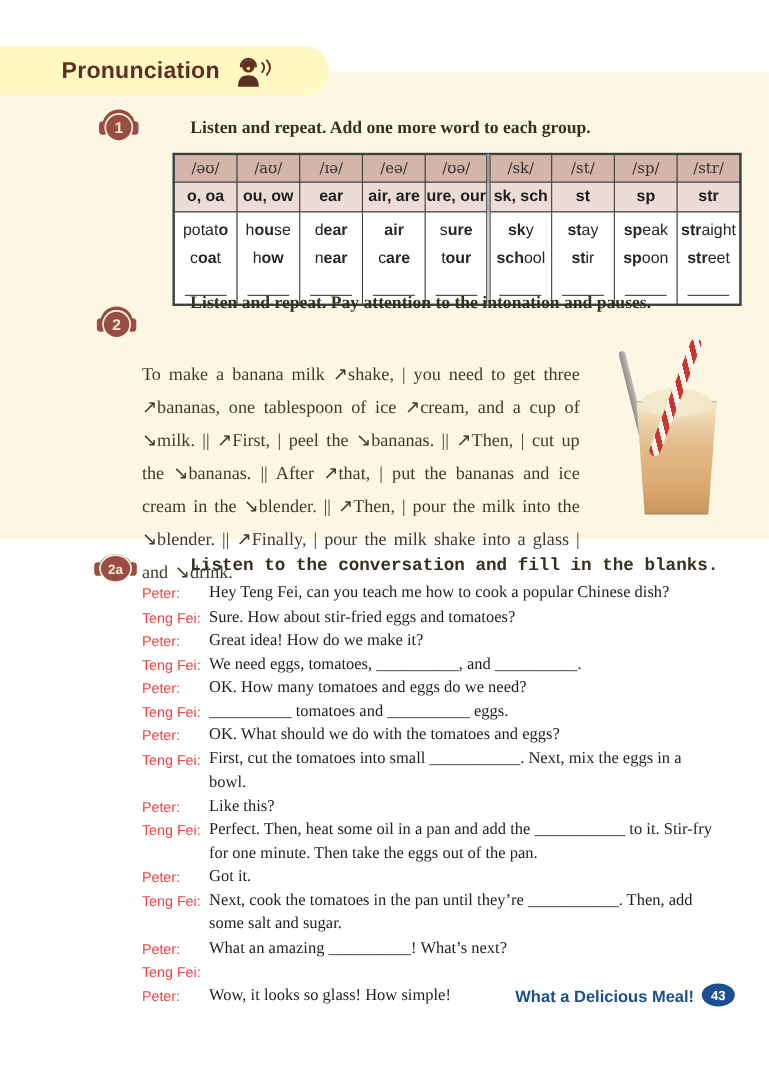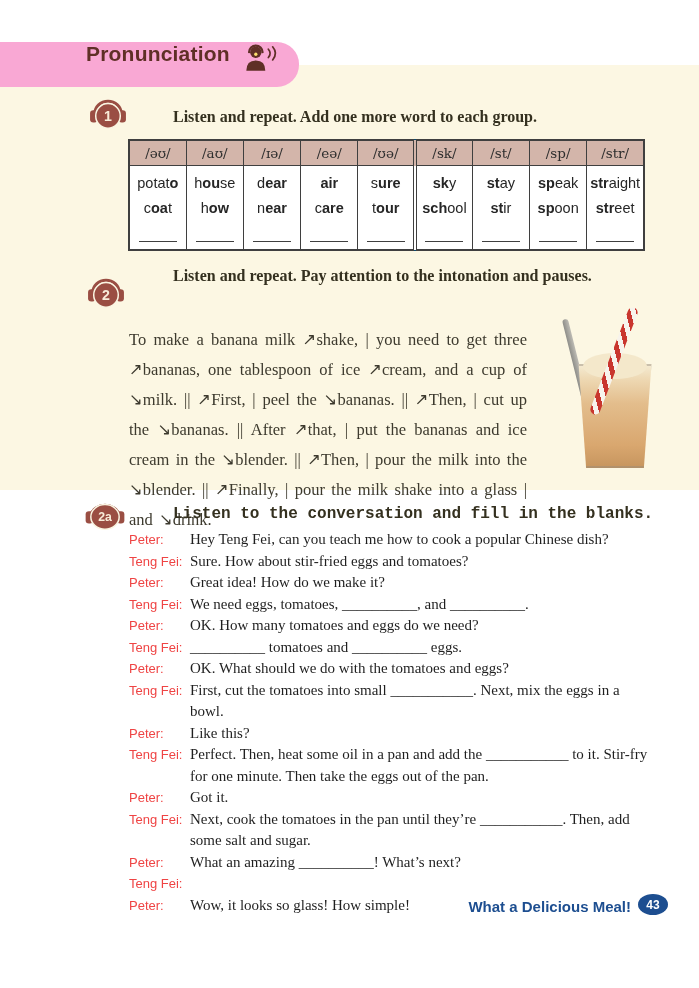--- a/index.html
+++ b/index.html
@@ -1,40 +1,40 @@
 <!DOCTYPE html>
 <html><head>
 <meta charset="utf-8">
 <style>
   html,body{margin:0;padding:0;background:#fff;}
   .page{position:relative;width:699px;height:988px;background:#ffffff;overflow:hidden;
         font-family:"Liberation Serif",serif;}
   
   .cream-band{position:absolute;left:0;top:65px;width:699px;height:425px;background:#fcf7e3;}
   
-  .banner{position:absolute;left:0;top:42px;width:299px;height:45px;background:#f9a8d4;
-          border-radius:0 22px 22px 0;display:flex;align-items:flex-start;padding-left:86px;
+  .banner{position:absolute;left:0;top:42px;width:299px;height:45px;background:#fef9c3;
+          border-radius:0 22px 22px 0;display:flex;align-items:center;padding-left:56px;
           box-sizing:border-box;gap:12px;}
   .banner-title{font-family:"Liberation Sans",sans-serif;font-weight:700;font-size:21px;
           color:#5f2f26;letter-spacing:.2px;}
   
   .badge{position:absolute;}
   .badge svg{display:block;}
   .band{fill:none;stroke:#9a4e43;stroke-width:3.4;stroke-linecap:round;}
   .cup{fill:#9a4e43;}
   .face{fill:#9a4e43;stroke:#faf5e2;stroke-width:1.6;}
   .num{fill:#f8ecd9;font:700 15px "Liberation Sans",sans-serif;text-anchor:middle;}
   .num-sm{fill:#f8ecd9;font:700 13px "Liberation Sans",sans-serif;text-anchor:middle;}
   
   .sec-heading{position:absolute;font-family:"Liberation Serif",serif;font-weight:700;
           font-size:16px;color:#34301f;margin-left:44px;}
   
   .tbl-wrap{position:absolute;left:128px;top:139px;width:517px;}
   table.phonics{border-collapse:collapse;width:100%;table-layout:fixed;background:#0c4a6e;
-          border:2px solid #3f3f3f;}
+          border:2px solid #3f3f3f;margin-left:29px;}
   table.phonics td{border:1px solid #3f3f3f;text-align:center;padding:0;}
   .ph-row td{background:#d3b5aa;height:24px;font-family:"DejaVu Serif",serif;
           font-size:13.5px;color:#2e2e2e;}
   .gr-row td{background:#ebdcd5;height:26px;font-family:"Liberation Sans",sans-serif;
           font-weight:700;font-size:14.5px;color:#1c1c1c;}
   .words-cell{vertical-align:top;padding-top:5px !important;height:78px;background:#fff;}
   .w{height:25px;line-height:25px;font-family:"Liberation Sans",sans-serif;font-size:14.5px;
           color:#262626;font-weight:400;}
   .w b{font-weight:700;}
   .blank{display:inline-block;width:38px;border-bottom:1.4px solid #3f3f3f;height:13px;
@@ -113,20 +113,31 @@
             <td>/əʊ/</td>
             <td>/aʊ/</td>
             <td>/ɪə/</td>
             <td>/eə/</td>
             <td>/ʊə/</td>
             <td class="grp">/sk/</td>
             <td>/st/</td>
             <td>/sp/</td>
             <td>/str/</td>
           </tr>
+          <tr class="gr-row">
+            <td>o, oa</td>
+            <td>ou, ow</td>
+            <td>ear</td>
+            <td>air, are</td>
+            <td>ure, our</td>
+            <td class="grp">sk, sch</td>
+            <td>st</td>
+            <td>sp</td>
+            <td>str</td>
+          </tr>
           <tr>
             <td class="words-cell"><div class="w">potat<b>o</b></div><div class="w">c<b>oa</b>t</div><span class="blank"></span></td>
             <td class="words-cell"><div class="w">h<b>ou</b>se</div><div class="w">h<b>ow</b></div><span class="blank"></span></td>
             <td class="words-cell"><div class="w">d<b>ear</b></div><div class="w">n<b>ear</b></div><span class="blank"></span></td>
             <td class="words-cell"><div class="w"><b>air</b></div><div class="w">c<b>are</b></div><span class="blank"></span></td>
             <td class="words-cell"><div class="w">s<b>ure</b></div><div class="w">t<b>our</b></div><span class="blank"></span></td>
             <td class="grp words-cell"><div class="w"><b>sk</b>y</div><div class="w"><b>sch</b>ool</div><span class="blank"></span></td>
             <td class="words-cell"><div class="w"><b>st</b>ay</div><div class="w"><b>st</b>ir</div><span class="blank"></span></td>
             <td class="words-cell"><div class="w"><b>sp</b>eak</div><div class="w"><b>sp</b>oon</div><span class="blank"></span></td>
             <td class="words-cell"><div class="w"><b>str</b>aight</div><div class="w"><b>str</b>eet</div><span class="blank"></span></td>

